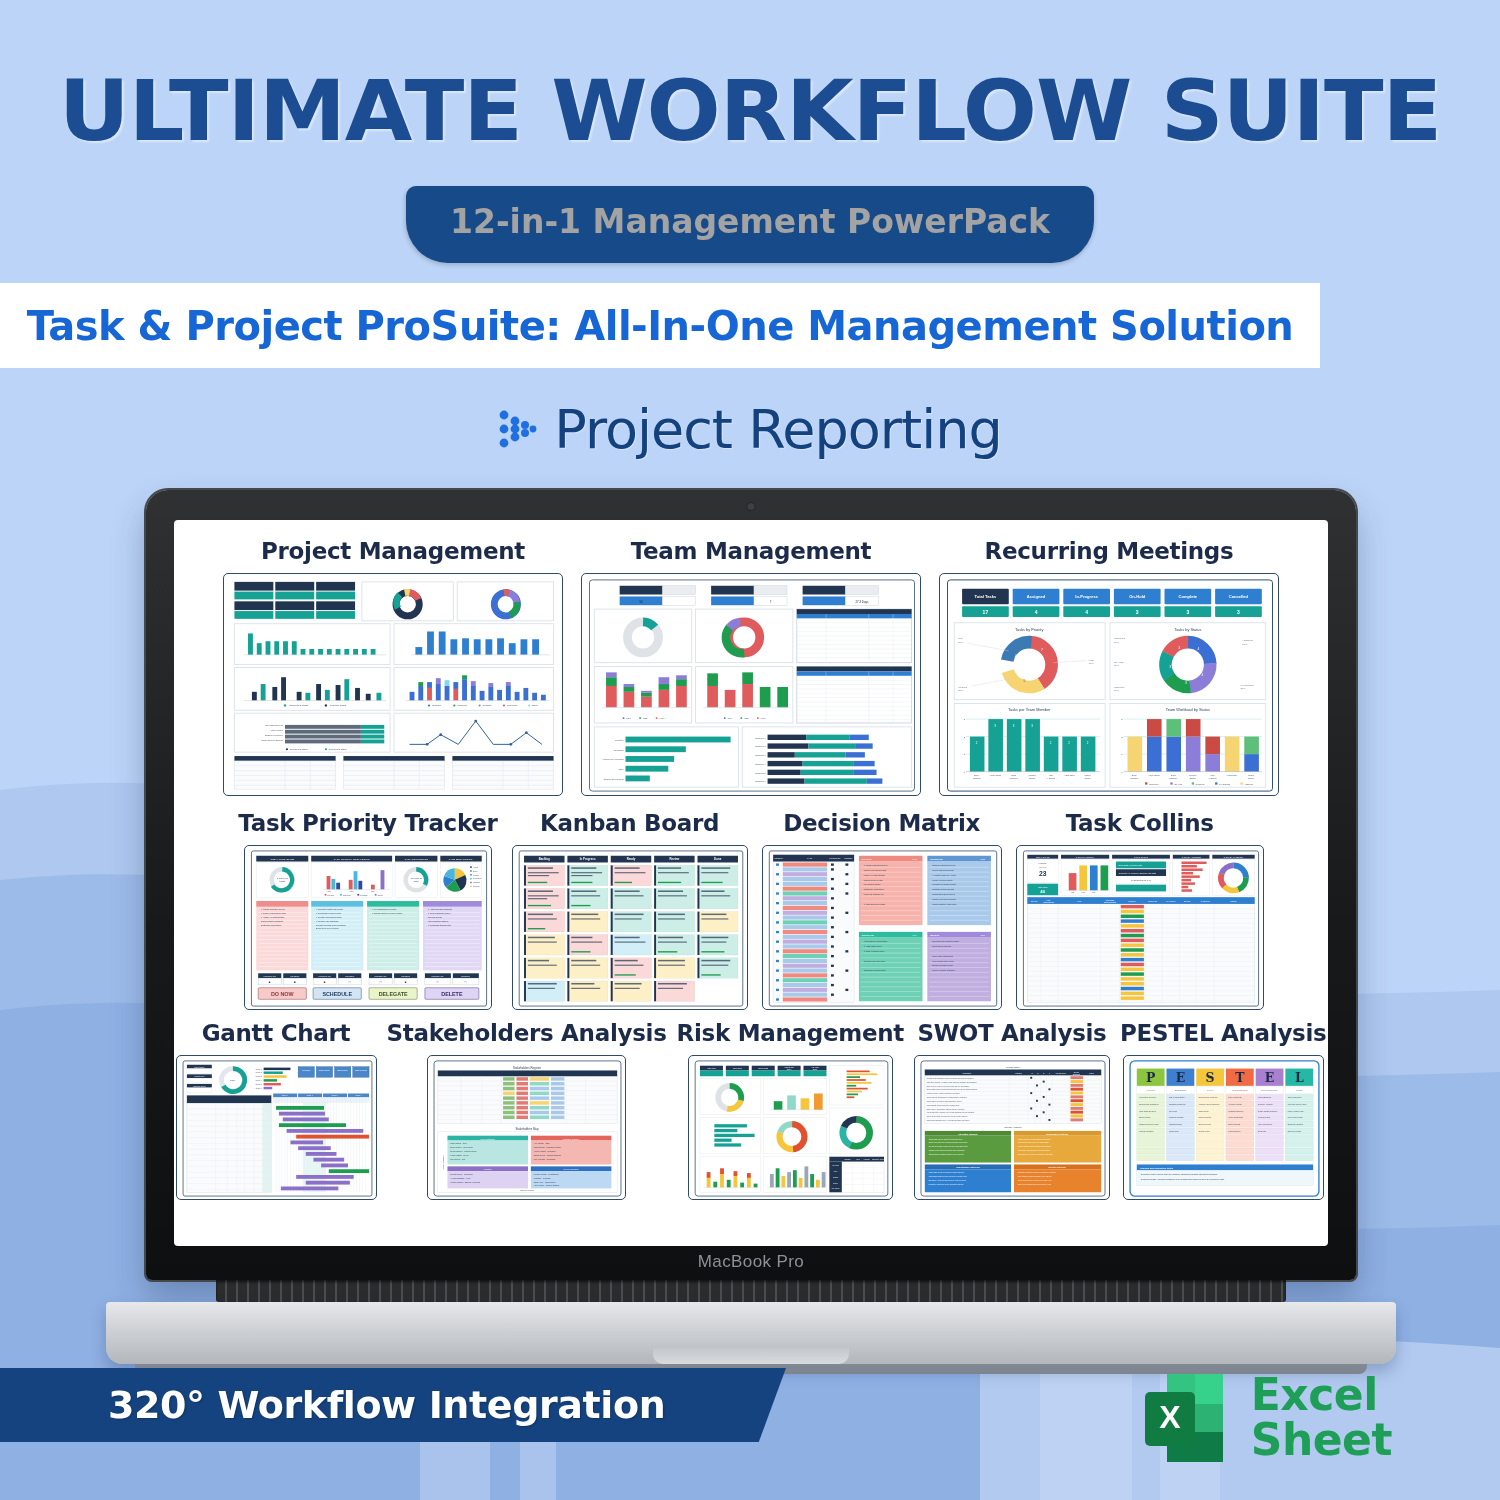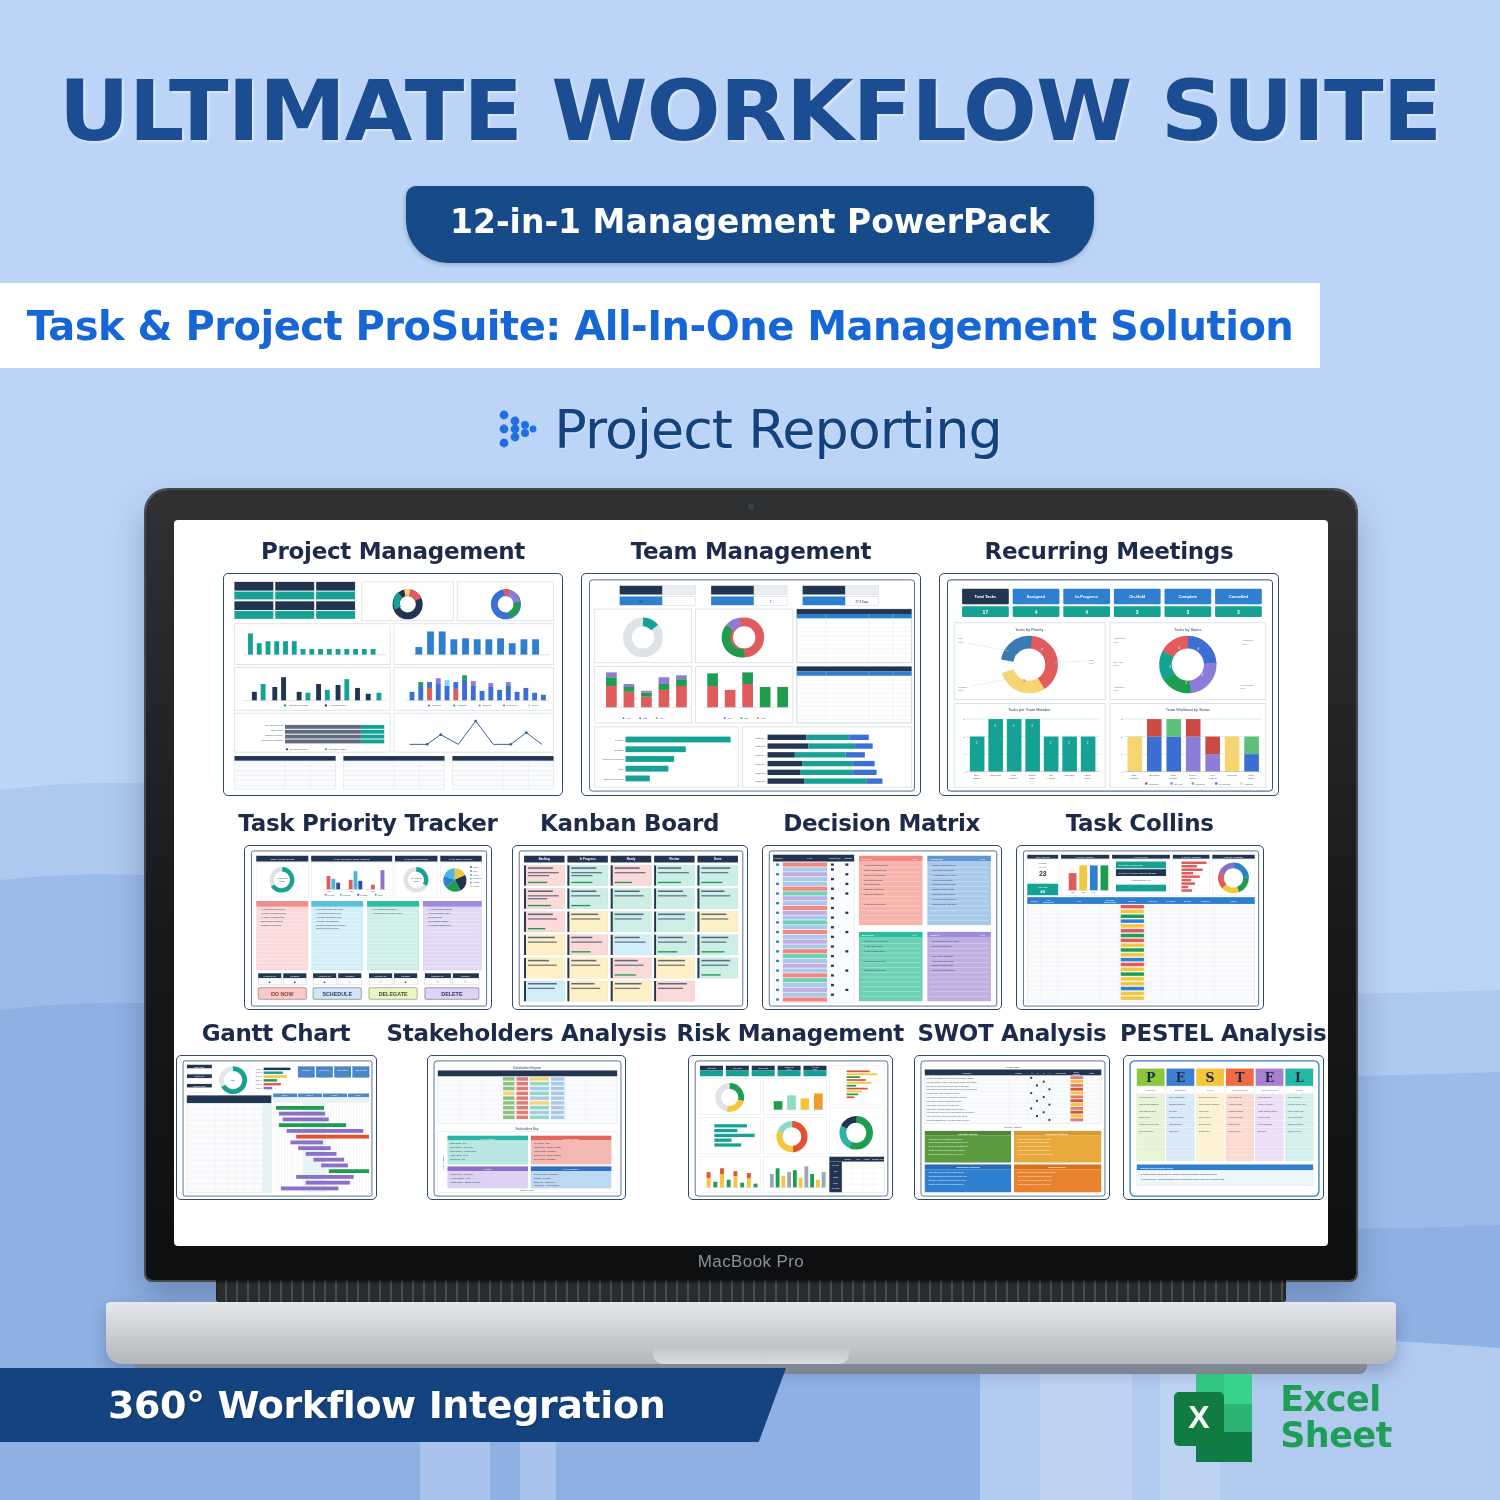--- a/index.html
+++ b/index.html
@@ -26,21 +26,21 @@
     color: #1c4d93;
     font-family: "DejaVu Sans", sans-serif;
     transform: scaleX(1.04);
     text-shadow: 2px 2px 2px rgba(255,255,255,.45);
   }
   .pill {
     position: absolute; top: 186px; left: 50%; transform: translateX(-50%);
     background: #174a89;
     padding: 16px 44px 22px;
     border-radius: 10px 10px 42px 42px;
-    color: #ffffff; font-size: 33px; font-weight: bold;
+    color: #a3a3a3; font-size: 33px; font-weight: bold;
     font-family: "DejaVu Sans", sans-serif;
     white-space: nowrap;
     box-shadow: 0 2px 4px rgba(0,0,0,.18);
   }
 
   .subbar {
     position: absolute; left: 0; top: 283px; width: 1320px; height: 85px;
     background: #ffffff; z-index: 2;
     display: flex; align-items: center; justify-content: center;
   }
@@ -147,21 +147,21 @@
     text-shadow: 1px 1px 2px rgba(0,0,0,.25);
   }
 
   .brand {
     position: absolute; right: 108px; bottom: 34px; z-index: 4;
     display: flex; align-items: center; gap: 18px;
   }
   .xl-logo { width: 92px; height: 96px; flex: none; }
   .brand-text {
     font-family: "DejaVu Sans", sans-serif; font-weight: bold;
-    color: #1e9e57; font-size: 35px; line-height: 1.02; letter-spacing: -.5px;
+    color: #1e9e57; font-size: 44px; line-height: 1.02; letter-spacing: -.5px;
   }
 </style>
 </head>
 <body>
 
 <svg id="bg" viewBox="0 0 1500 1500" preserveAspectRatio="none" aria-hidden="true">
   <rect x="0" y="0" width="1500" height="1500" fill="#bcd4f7"></rect>
   <path d="M0 790 C 240 760 420 830 560 900 C 700 970 900 1010 1500 990 L1500 1500 L0 1500 Z" fill="#aec8f0"></path>
   <path d="M0 880 C 260 852 430 930 600 1000 C 760 1062 980 1090 1500 1072 L1500 1500 L0 1500 Z" fill="#9dbbe9"></path>
   <path d="M0 1010 C 300 975 470 1075 680 1150 C 880 1218 1120 1240 1500 1225 L1500 1500 L0 1500 Z" fill="#8fb0e3"></path>
@@ -2235,21 +2235,21 @@
   <div class="base">
     <div class="base-kbd"></div>
     <div class="base-body">
       <div class="base-notch"></div>
     </div>
     <div class="base-foot"></div>
   </div>
 </div>
 
 <div class="ribbon">
-  <div class="ribbon-text">360° Workflow Integration</div>
+  <div class="ribbon-text">320° Workflow Integration</div>
 </div>
 
 <div class="brand">
   <svg class="xl-logo" viewBox="0 0 92 96">
     <g>
       <rect x="26" y="4" width="56" height="88" rx="6" fill="#21a366"></rect>
       <rect x="26" y="4" width="28" height="30" fill="#33c481"></rect>
       <rect x="54" y="4" width="28" height="30" fill="#36d18b"></rect>
       <rect x="26" y="34" width="28" height="28" fill="#1f9e5f"></rect>
       <rect x="54" y="34" width="28" height="28" fill="#2cb273"></rect>

